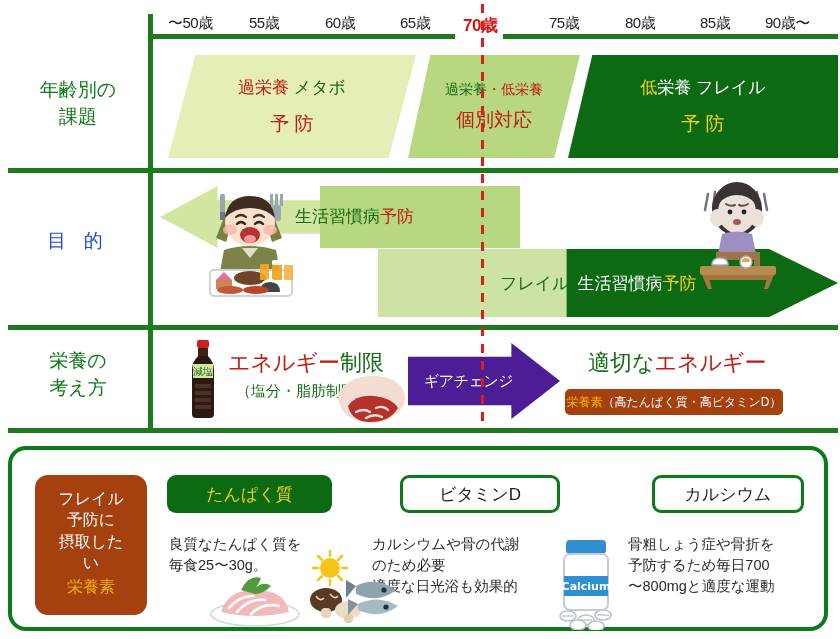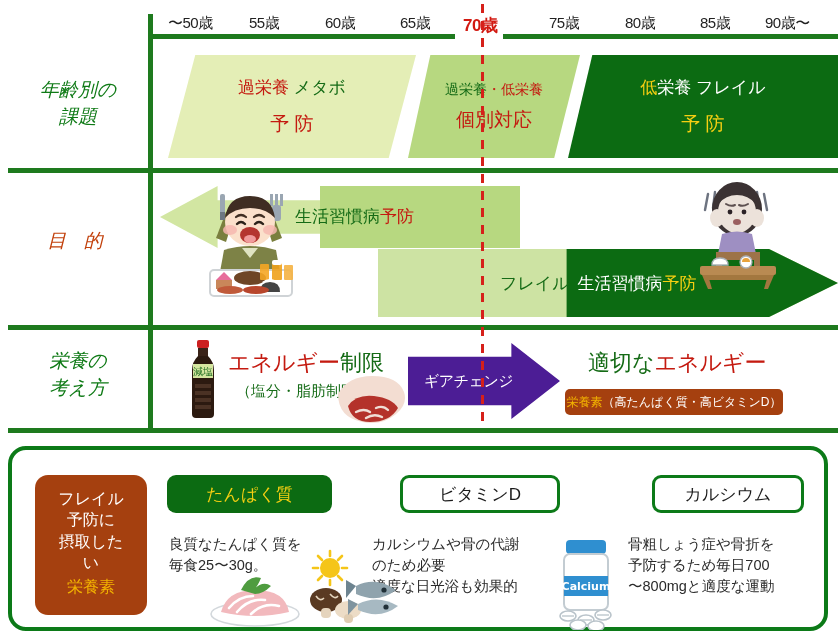--- a/index.html
+++ b/index.html
@@ -82,23 +82,22 @@
   
   .row-label {
     position: absolute;
     left: 8px;
     width: 140px;
     text-align: center;
     font-size: 19px;
     line-height: 1.42;
     color: #0f7a16;
     font-weight: normal;
-    font-style: italic;
-  }
-  .row-label.red { color: #c2410c; letter-spacing: 6px; }
+  }
+  .row-label.red { color: #1d4ed8; letter-spacing: 6px; }
 
   
   .band {
     position: absolute;
     top: 55px;
     height: 103px;
     display: flex;
     align-items: center;
     justify-content: center;
     text-align: center;

